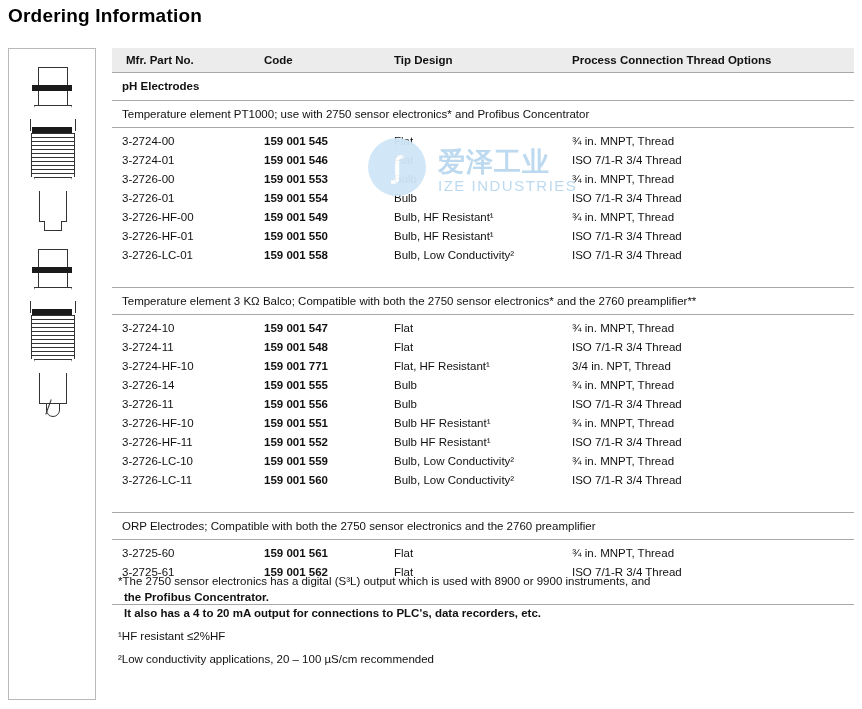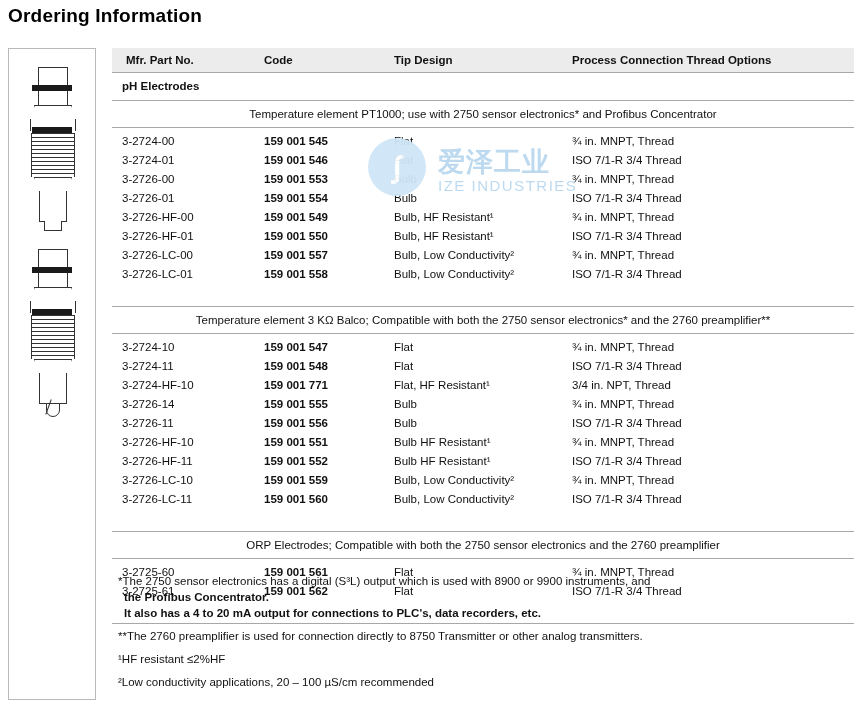--- a/index.html
+++ b/index.html
@@ -174,21 +174,20 @@
     padding-left: 10px;
     border-bottom: 1px solid #a8a8a8;
   }
   tr.note td {
     padding-top: 5px;
     padding-bottom: 5px;
     padding-left: 10px;
     padding-right: 10px;
     border-bottom: 1px solid #a8a8a8;
     line-height: 16px;
-    text-align: center;
   }
   tr.firstrow td { padding-top: 6px; }
   tr.lastrow td { padding-bottom: 24px; }
   td.col1 { padding-left: 10px; }
   td.code { font-weight: bold; }
   .rule {
     border-bottom: 1px solid #a8a8a8;
   }
   
   .footnotes {
@@ -341,26 +340,20 @@
           <td class="code">159 001 549</td>
           <td>Bulb, HF Resistant¹</td>
           <td>¾ in. MNPT, Thread</td>
         </tr>
         <tr>
           <td class="col1">3-2726-HF-01</td>
           <td class="code">159 001 550</td>
           <td>Bulb, HF Resistant¹</td>
           <td>ISO 7/1-R 3/4 Thread</td>
         </tr>
-        <tr>
-          <td class="col1">3-2726-LC-00</td>
-          <td class="code">159 001 557</td>
-          <td>Bulb, Low Conductivity²</td>
-          <td>¾ in. MNPT, Thread</td>
-        </tr>
         <tr class="lastrow">
           <td class="col1 rule">3-2726-LC-01</td>
           <td class="code rule">159 001 558</td>
           <td class="rule">Bulb, Low Conductivity²</td>
           <td class="rule">ISO 7/1-R 3/4 Thread</td>
         </tr>
 
         <tr class="note">
           <td colspan="4">Temperature element 3 KΩ Balco; Compatible with both the 2750 sensor electronics* and the 2760 preamplifier**</td>
         </tr>
@@ -438,21 +431,20 @@
         </tr>
 
       </tbody>
     </table>
   </div>
 
   <div class="footnotes">
     <p style="margin-bottom:0;">*The 2750 sensor electronics has a digital (S³L) output which is used with 8900 or 9900 instruments, and</p>
     <p class="indent" style="margin-bottom:0;">the Profibus Concentrator.</p>
     <p class="indent">It also has a 4 to 20 mA output for connections to PLC's, data recorders, etc.</p>
-    <p>**The 2760 preamplifier is used for connection directly to 8750 Transmitter or other analog transmitters.</p>
     <p>¹HF resistant ≤2%HF</p>
     <p>²Low conductivity applications, 20 – 100 µS/cm recommended</p>
   </div>
 
   <div class="watermark">
     <div class="wm-circle"></div>
     <div class="wm-swoosh">∫</div>
     <div class="wm-cn">爱泽工业</div>
     <div class="wm-en">IZE INDUSTRIES</div>
   </div>

